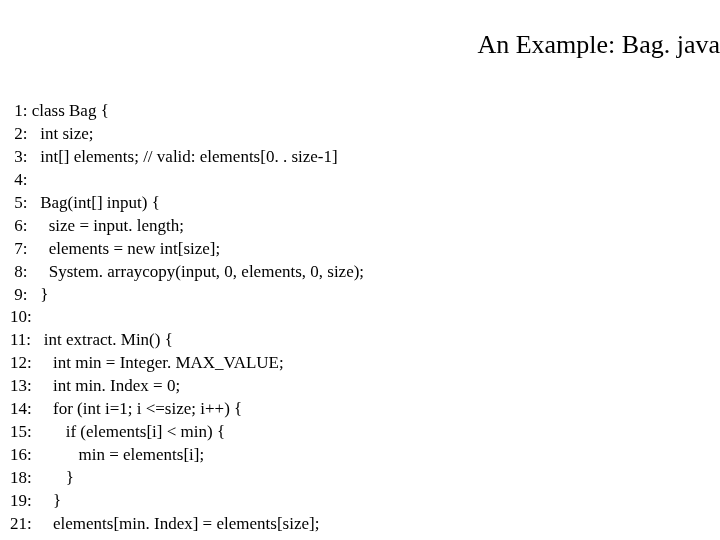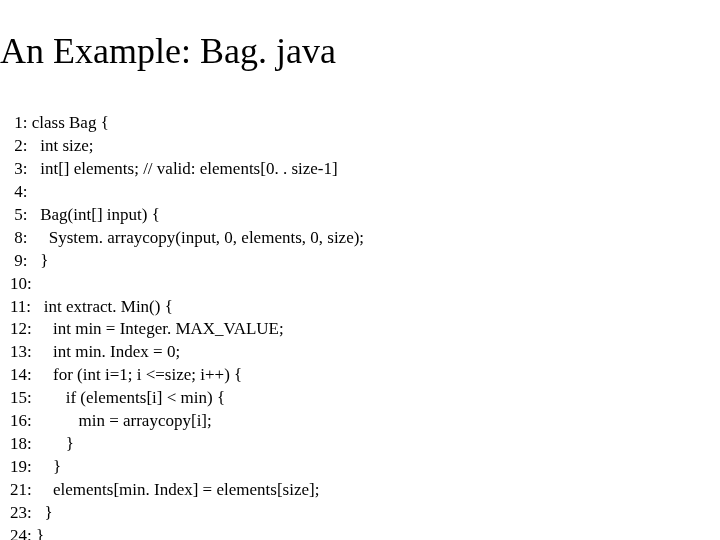--- a/index.html
+++ b/index.html
@@ -6,22 +6,22 @@
       margin: 0;
       padding: 0;
       width: 720px;
       height: 540px;
       background: white;
       font-family: "Times New Roman", Times, serif;
       color: black;
       overflow: hidden;
     }
     .title {
-      text-align: left;
-      font-size: 36px;
+      text-align: right;
+      font-size: 26px;
       margin-top: 30px;
       margin-bottom: 40px;
       font-weight: normal;
     }
     .columns {
       display: flex;
       flex-direction: column;
       padding: 0 10px;
     }
     .col-left {
@@ -41,30 +41,32 @@
 
 <div class="title">An Example: Bag. java</div>
 
 <div class="columns">
   <div class="col-left">
     <div class="codeline"> 1: class Bag {</div>
     <div class="codeline"> 2:   int size;</div>
     <div class="codeline"> 3:   int[] elements; // valid: elements[0. . size-1]</div>
     <div class="codeline"> 4:</div>
     <div class="codeline"> 5:   Bag(int[] input) {</div>
+    <div class="codeline"> 6:     size = input. length;</div>
+    <div class="codeline"> 7:     elements = new int[size];</div>
     <div class="codeline"> 8:     System. arraycopy(input, 0, elements, 0, size);</div>
     <div class="codeline"> 9:   }</div>
     <div class="codeline">10:</div>
   </div>
   <div class="col-right">
     <div class="codeline">11:   int extract. Min() {</div>
     <div class="codeline">12:     int min = Integer. MAX_VALUE;</div>
     <div class="codeline">13:     int min. Index = 0;</div>
     <div class="codeline">14:     for (int i=1; i &lt;=size; i++) {</div>
     <div class="codeline">15:        if (elements[i] &lt; min) {</div>
-    <div class="codeline">16:           min = arraycopy[i];</div>
+    <div class="codeline">16:           min = elements[i];</div>
     <div class="codeline">18:        }</div>
     <div class="codeline">19:     }</div>
     <div class="codeline">21:     elements[min. Index] = elements[size];</div>
     <div class="codeline">23:   }</div>
     <div class="codeline">24: }</div>
   </div>
 </div>
 
 </body></html>

